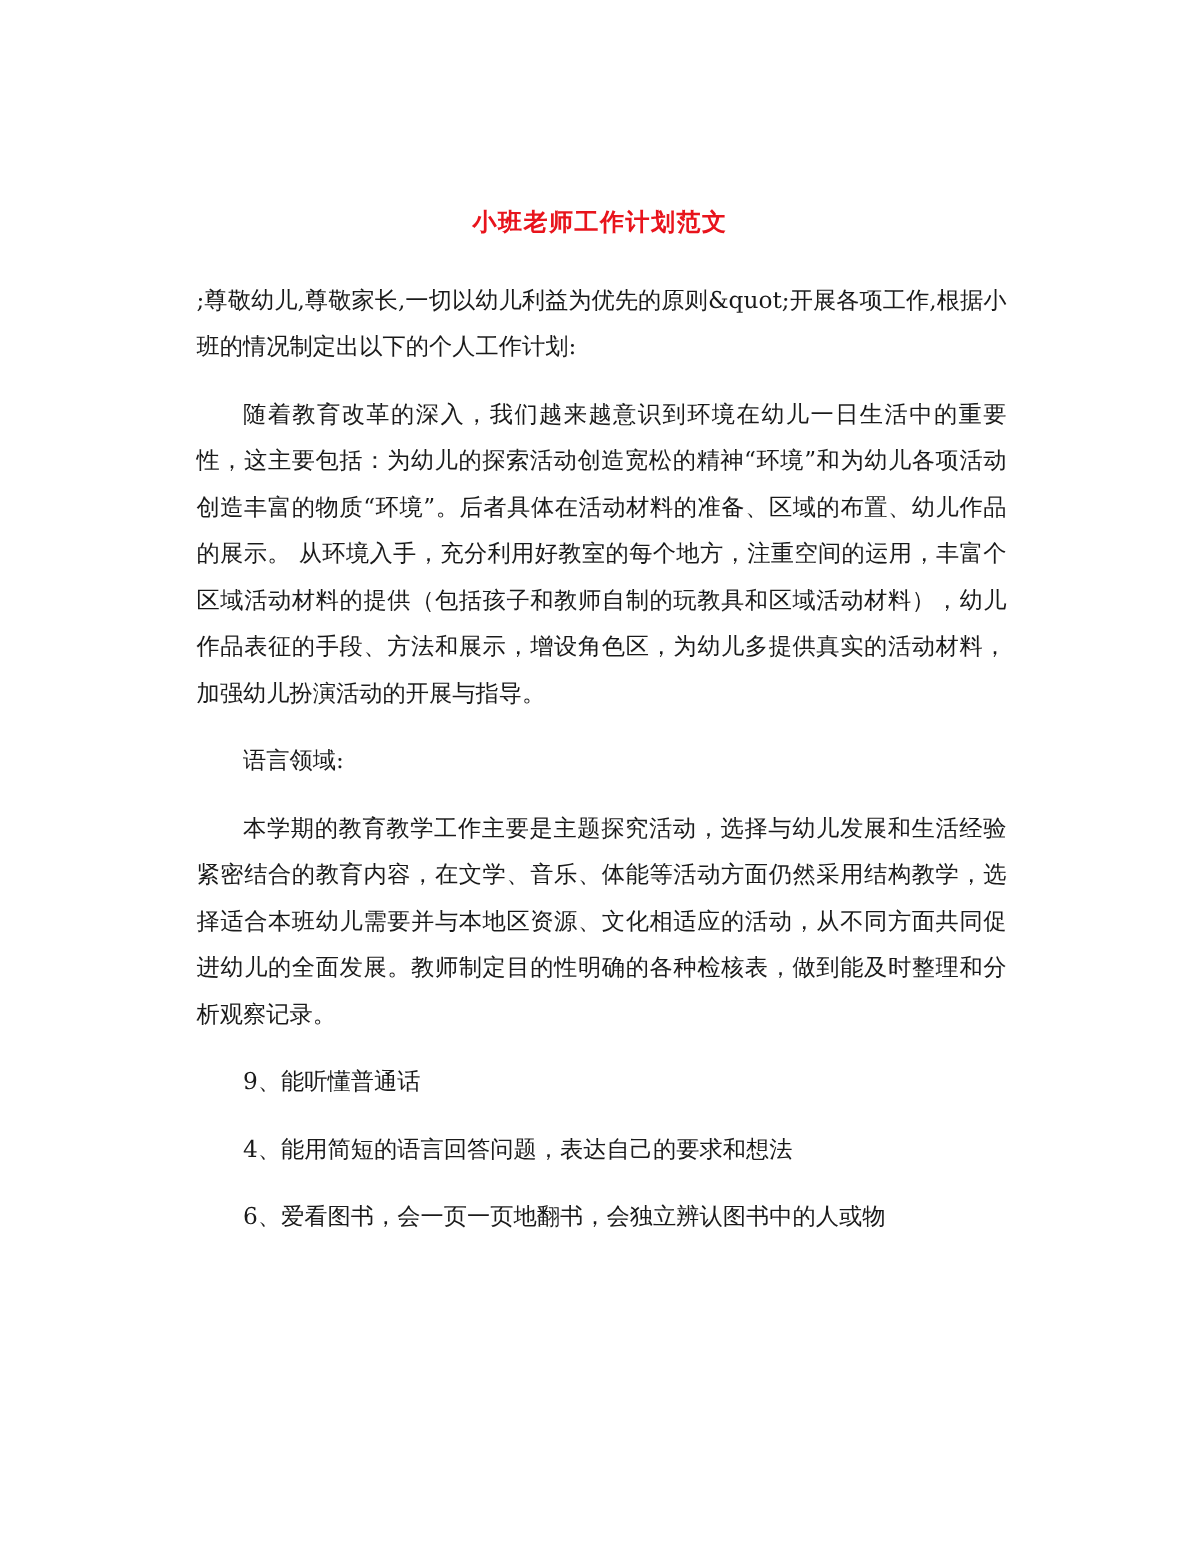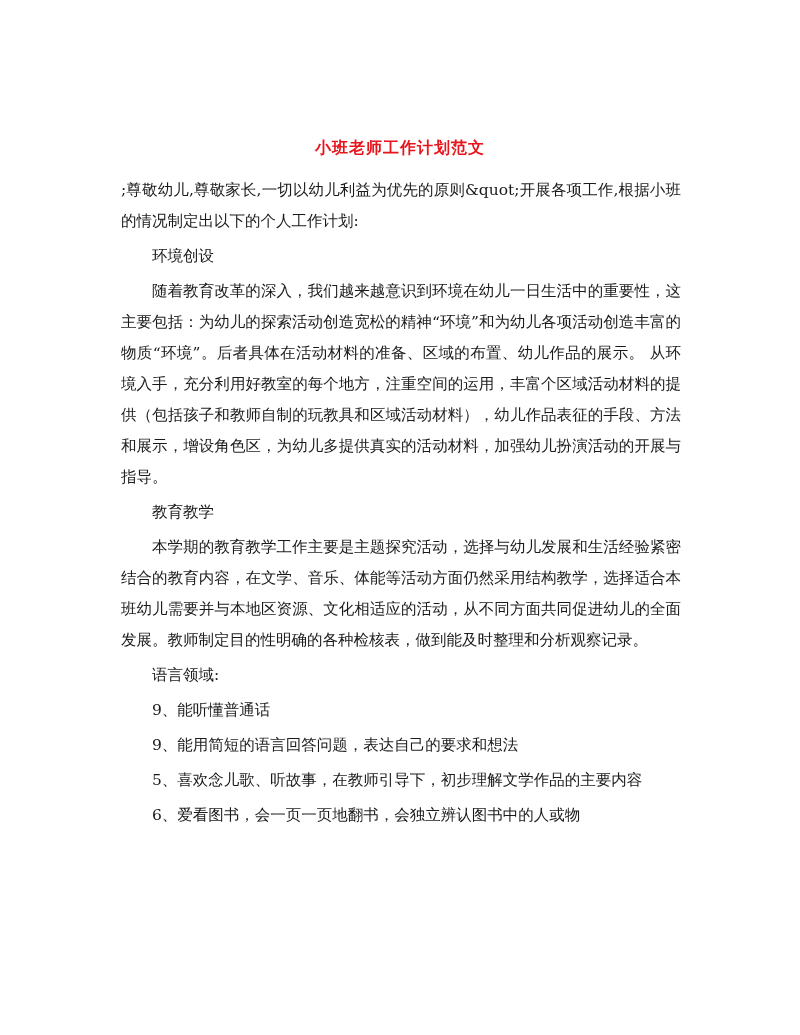--- a/index.html
+++ b/index.html
@@ -39,37 +39,34 @@
       position: absolute;
       left: 117px;
       top: 171px;
       width: 568px;
       font-size: 15.5px;
       line-height: 31px;
       text-align: justify;
       text-justify: inter-character;
     }
     .content p {
-      margin: 4px;
+      margin: 14px;
     }
     .indent {
       text-indent: 31px;
     }
   </style>
 </head>
 <body>
 
 <div class="page">
   <div class="title">小班老师工作计划范文</div>
 
   <div class="content">
     <p>;尊敬幼儿,尊敬家长,一切以幼儿利益为优先的原则&amp;quot;开展各项工作,根据小班的情况制定出以下的个人工作计划:</p>
-    <p class="indent">环境创设</p>
     <p class="indent">随着教育改革的深入，我们越来越意识到环境在幼儿一日生活中的重要性，这主要包括：为幼儿的探索活动创造宽松的精神“环境”和为幼儿各项活动创造丰富的物质“环境”。后者具体在活动材料的准备、区域的布置、幼儿作品的展示。 从环境入手，充分利用好教室的每个地方，注重空间的运用，丰富个区域活动材料的提供（包括孩子和教师自制的玩教具和区域活动材料），幼儿作品表征的手段、方法和展示，增设角色区，为幼儿多提供真实的活动材料，加强幼儿扮演活动的开展与指导。</p>
-    <p class="indent">教育教学</p>
+    <p class="indent">语言领域:</p>
     <p class="indent">本学期的教育教学工作主要是主题探究活动，选择与幼儿发展和生活经验紧密结合的教育内容，在文学、音乐、体能等活动方面仍然采用结构教学，选择适合本班幼儿需要并与本地区资源、文化相适应的活动，从不同方面共同促进幼儿的全面发展。教师制定目的性明确的各种检核表，做到能及时整理和分析观察记录。</p>
-    <p class="indent">语言领域:</p>
     <p class="indent">9、能听懂普通话</p>
-    <p class="indent">9、能用简短的语言回答问题，表达自己的要求和想法</p>
-    <p class="indent">5、喜欢念儿歌、听故事，在教师引导下，初步理解文学作品的主要内容</p>
+    <p class="indent">4、能用简短的语言回答问题，表达自己的要求和想法</p>
     <p class="indent">6、爱看图书，会一页一页地翻书，会独立辨认图书中的人或物</p>
   </div>
 </div>
 
 </body></html>

